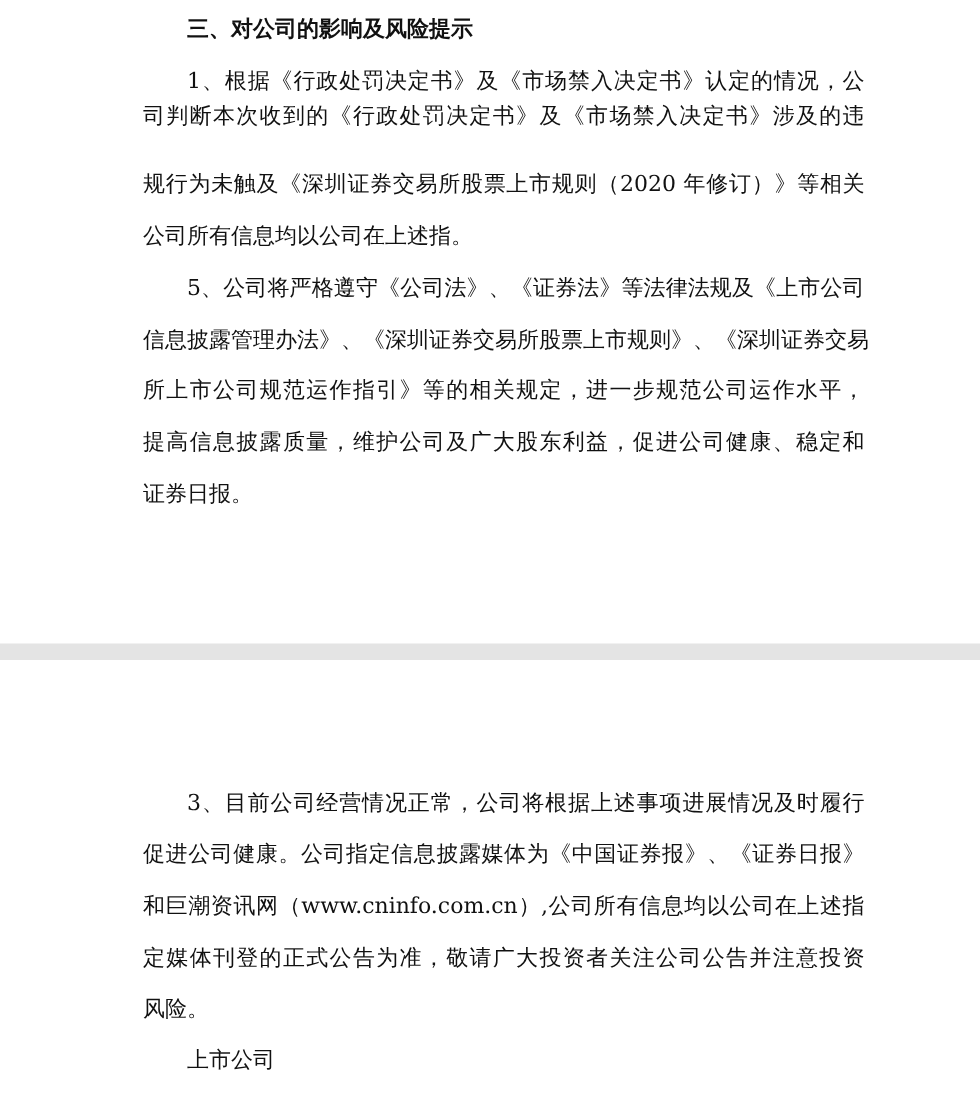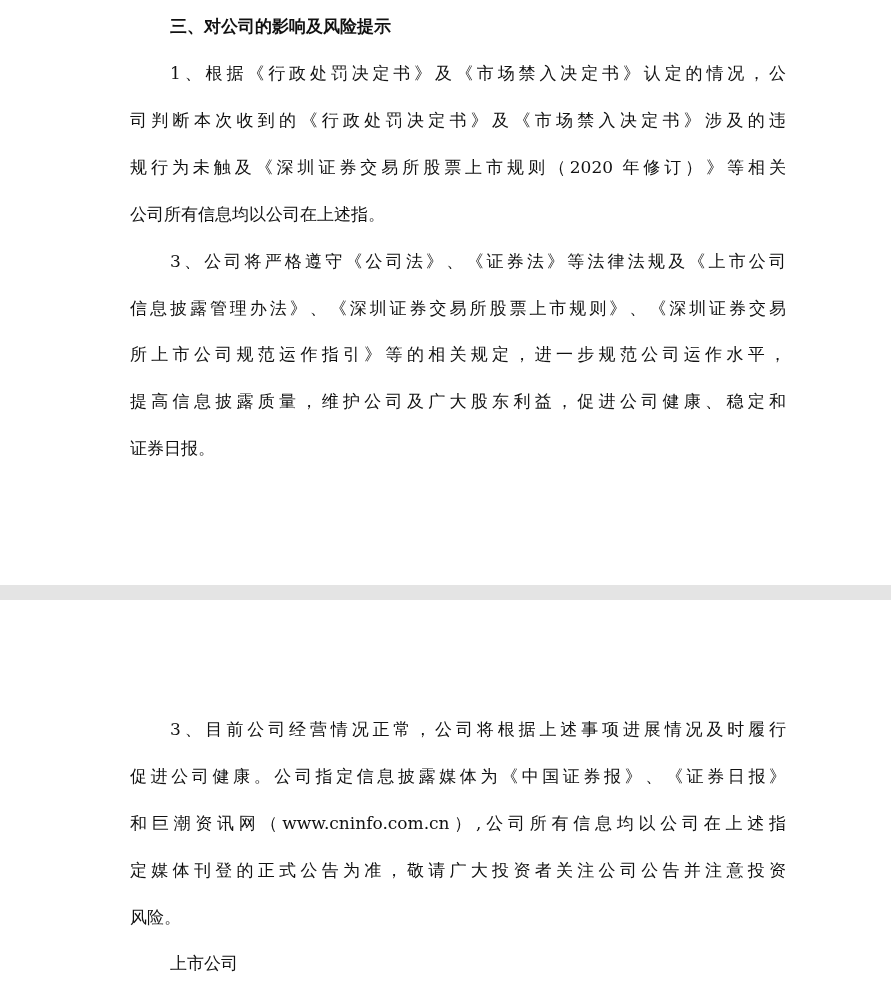--- a/index.html
+++ b/index.html
@@ -2,42 +2,42 @@
 <html><head>
 <meta charset="utf-8">
 <style>
   html, body { margin: 0; padding: 0; background: #ffffff; }
   body { width: 891px; height: 1000px; overflow: hidden; position: relative;
          font-family: "DejaVu Serif", "Liberation Serif", serif; color: #111; }
   .page { position: absolute; left: 0; width: 891px; background: #fff; }
   .page-1 { top: 0; height: 585px; }
   .page-break { position: absolute; left: 0; top: 585px; width: 891px; height: 15px; background: #e4e4e4; }
   .page-2 { top: 600px; height: 459px; }
-  .line { position: absolute; left: 130px; width: 656px; font-size: 17px; line-height: 24px;
+  .line { position: absolute; left: 130px; width: 656px; font-size: 20px; line-height: 24px;
           white-space: nowrap; text-align: justify; text-align-last: justify; letter-spacing: 0px; }
   .line.last { text-align-last: left; }
   .indent { left: 170px; width: 616px; }
   .heading { font-weight: bold; text-align-last: left; }
   .closing { text-align-last: left; }
 </style>
 </head>
 <body>
 
 <div class="page page-1">
   <div class="line indent heading" style="top:14px">三、对公司的影响及风险提示</div>
 
   <div>
     <div class="line indent" style="top:61px">1、根据《行政处罚决定书》及《市场禁入决定书》认定的情况，公</div>
-    <div class="line" style="top:108px">司判断本次收到的《行政处罚决定书》及《市场禁入决定书》涉及的违</div>
+    <div class="line" style="top:93px">司判断本次收到的《行政处罚决定书》及《市场禁入决定书》涉及的违</div>
     <div class="line" style="top:155px">规行为未触及《深圳证券交易所股票上市规则（2020 年修订）》等相关</div>
     <div class="line last" style="top:202px">公司所有信息均以公司在上述指。</div>
   </div>
 
   <div>
-    <div class="line indent" style="top:249px">3、公司将严格遵守《公司法》、《证券法》等法律法规及《上市公司</div>
+    <div class="line indent" style="top:249px">5、公司将严格遵守《公司法》、《证券法》等法律法规及《上市公司</div>
     <div class="line" style="top:296px">信息披露管理办法》、《深圳证券交易所股票上市规则》、《深圳证券交易</div>
     <div class="line" style="top:342px">所上市公司规范运作指引》等的相关规定，进一步规范公司运作水平，</div>
     <div class="line" style="top:389px">提高信息披露质量，维护公司及广大股东利益，促进公司健康、稳定和</div>
     <div class="line last" style="top:436px">证券日报。</div>
   </div>
 </div>
 
 <div class="page-break"></div>
 
 <div class="page page-2">

